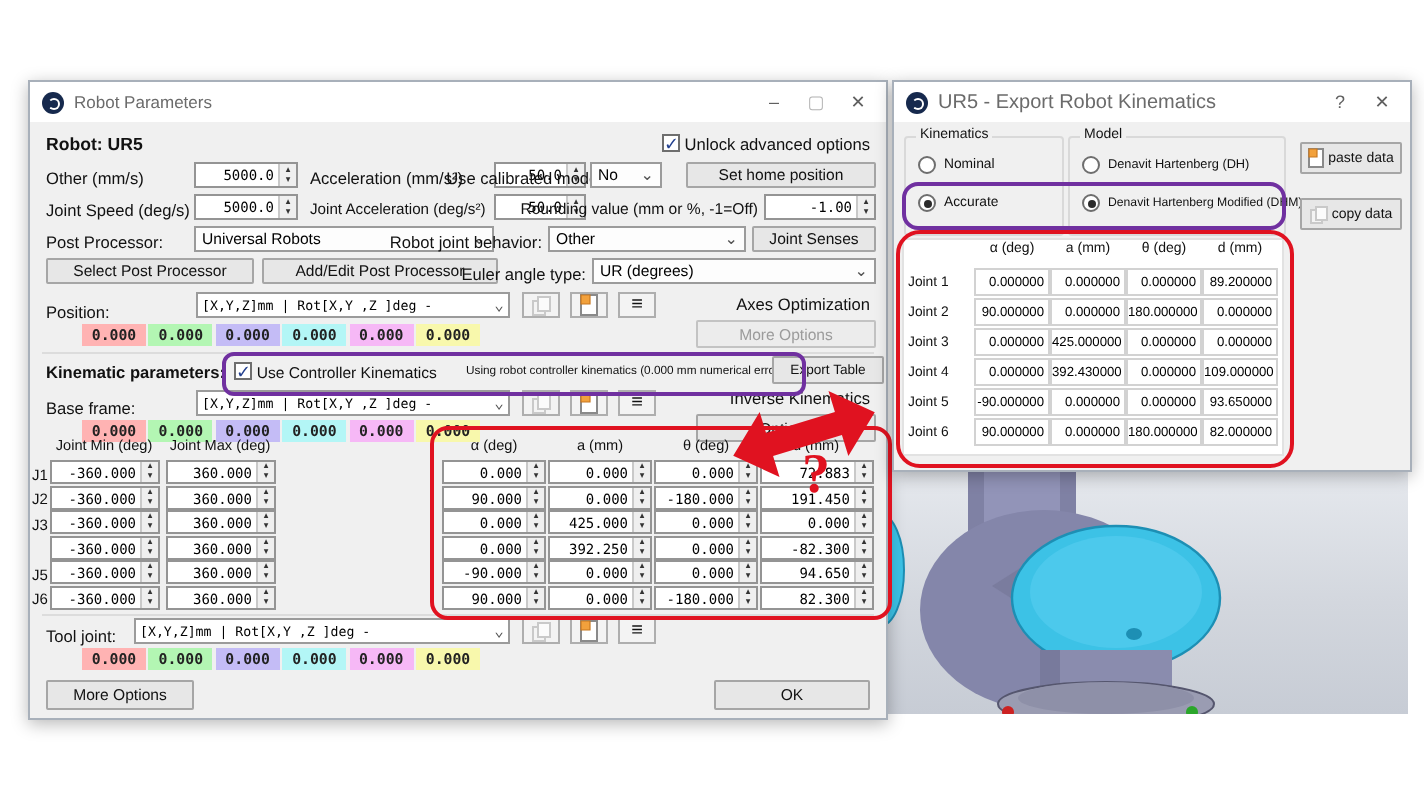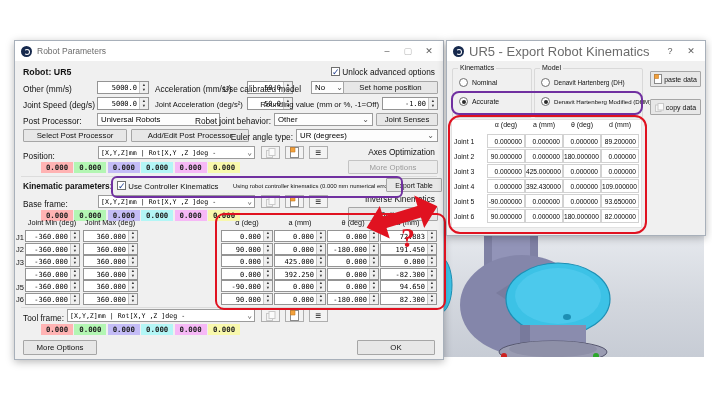--- a/index.html
+++ b/index.html
@@ -106,21 +106,21 @@
     </div>
     <span class="lbl" style="left:140px;top:43px">Acceleration (mm/s²)</span>
     <div class="spin" style="left:232px;top:40px;width:46px">
       <span class="sv">50.0</span>
       <span class="sa">
           <i>▴</i>
           <i>▾</i>
         </span>
     </div>
     <span class="lbl" style="right:142px;top:43px">Use calibrated model</span>
-    <div class="dd" style="right:96px;top:40px;width:36px">
+    <div class="dd" style="right:112px;top:40px;width:36px">
       <span>No</span>
       <span class="chev">⌄</span>
     </div>
     <div class="btn" style="right:5px;top:40px;width:95px;height:13px">Set home position</div>
 
     <span class="lbl" style="left:8px;top:59px">Joint Speed (deg/s)</span>
     <div class="spin" style="left:82px;top:56px;width:52px">
       <span class="sv">5000.0</span>
       <span class="sa">
           <i>▴</i>
@@ -138,21 +138,21 @@
     <span class="lbl" style="right:64px;top:59px;font-size:7.8px">Rounding value (mm or %, -1=Off)</span>
     <div class="spin" style="right:5px;top:56px;width:56px">
       <span class="sv">-1.00</span>
       <span class="sa">
           <i>▴</i>
           <i>▾</i>
         </span>
     </div>
 
     <span class="lbl" style="left:8px;top:75px">Post Processor:</span>
-    <div class="dd" style="left:82px;top:72px;width:123px">
+    <div class="dd" style="left:82px;top:72px;width:150px">
       <span>Universal Robots</span>
       <span class="chev">⌄</span>
     </div>
     <span class="lbl" style="right:172px;top:75px">Robot joint behavior:</span>
     <div class="dd" style="right:70px;top:72px;width:99px">
       <span>Other</span>
       <span class="chev">⌄</span>
     </div>
     <div class="btn" style="right:5px;top:72px;width:62px;height:13px">Joint Senses</div>
 
@@ -221,21 +221,21 @@
     </div>
     <span class="lbl" style="right:8px;top:153px">Inverse Kinematics</span>
     <div class="btn" style="right:5px;top:166px;width:90px;height:14px">Options</div>
     <div id="basevals"></div>
 
     <div id="ljtable"></div>
     <div class="hl" style="left:200px;top:172px;width:227px;height:93px;border:2.5px solid #e01220;border-radius:9px"></div>
 
     <div class="sep" style="top:266px"></div>
 
-    <span class="lbl" style="left:8px;top:272px">Tool frame:</span>
+    <span class="lbl" style="left:8px;top:272px">Tool joint:</span>
     <div class="combo" style="left:52px;top:268px;width:188px">
       <span>[X,Y,Z]mm | Rot[X,Y ,Z ]deg -</span>
       <span class="chev">⌄</span>
     </div>
     <div class="ib" style="left:246px;top:268px">
       <svg width="10" height="10">
         <rect x="0.5" y="2.5" width="6" height="7" fill="#f4f4f4" stroke="#c9c9c9"></rect>
         <rect x="3" y="0.5" width="6" height="7" fill="#fbfbfb" stroke="#c9c9c9"></rect>
       </svg>
     </div>
@@ -532,21 +532,21 @@
         <div class="sa">
           <i>▴</i>
           <i>▾</i>
         </div>
       </div>
     </div>
 
   <div class="dlg" id="dlgR" style="left:446px;top:40px;width:258px;height:194px;">
     <div class="tbar">
       <span class="appicon"></span>
-      <span class="ttext" style="font-size:13px">UR5 - Export Robot Kinematics</span>
+      <span class="ttext" style="font-size:10px">UR5 - Export Robot Kinematics</span>
       <span class="wbtn">?</span>
       <span class="wbtn">✕</span>
     </div>
 
     <div class="gb" style="left:5px;top:27px;width:78px;height:48px"></div>
     <span class="gbl" style="left:11px;top:23px">Kinematics</span>
     <div class="gb" style="left:87px;top:27px;width:107px;height:48px"></div>
     <span class="gbl" style="left:93px;top:23px">Model</span>
 
     <span class="rad" style="left:12px;top:37px"></span>

